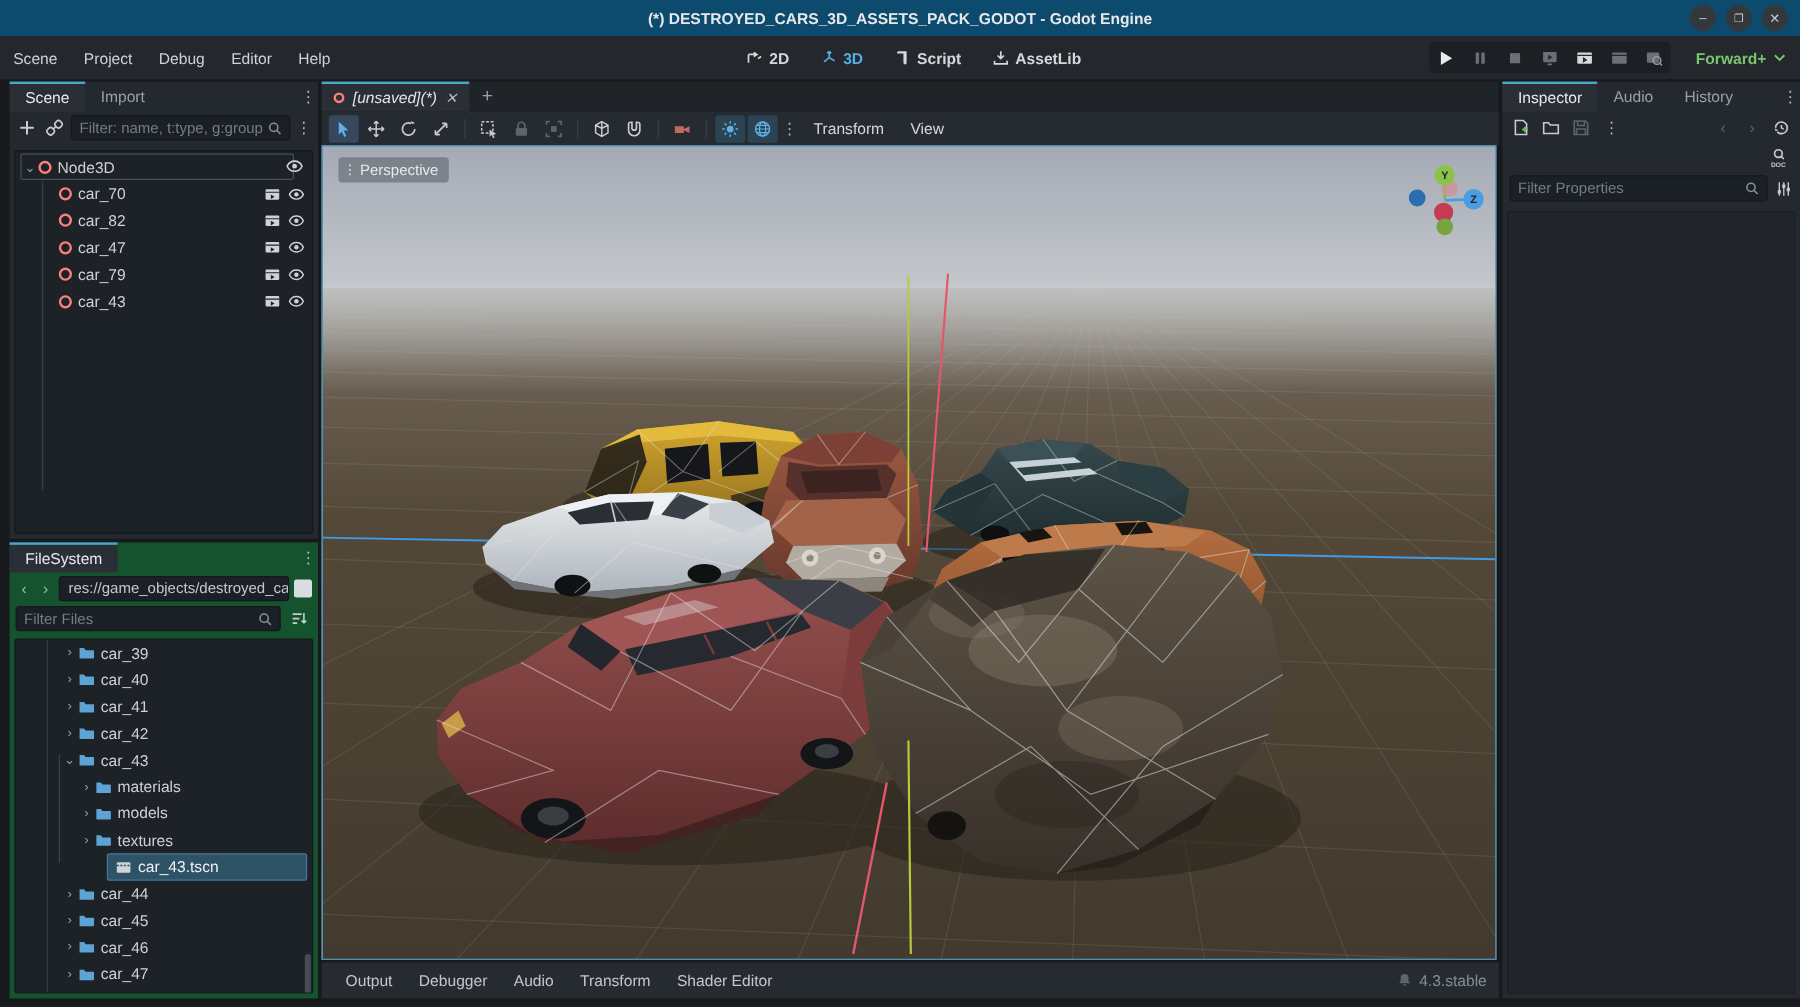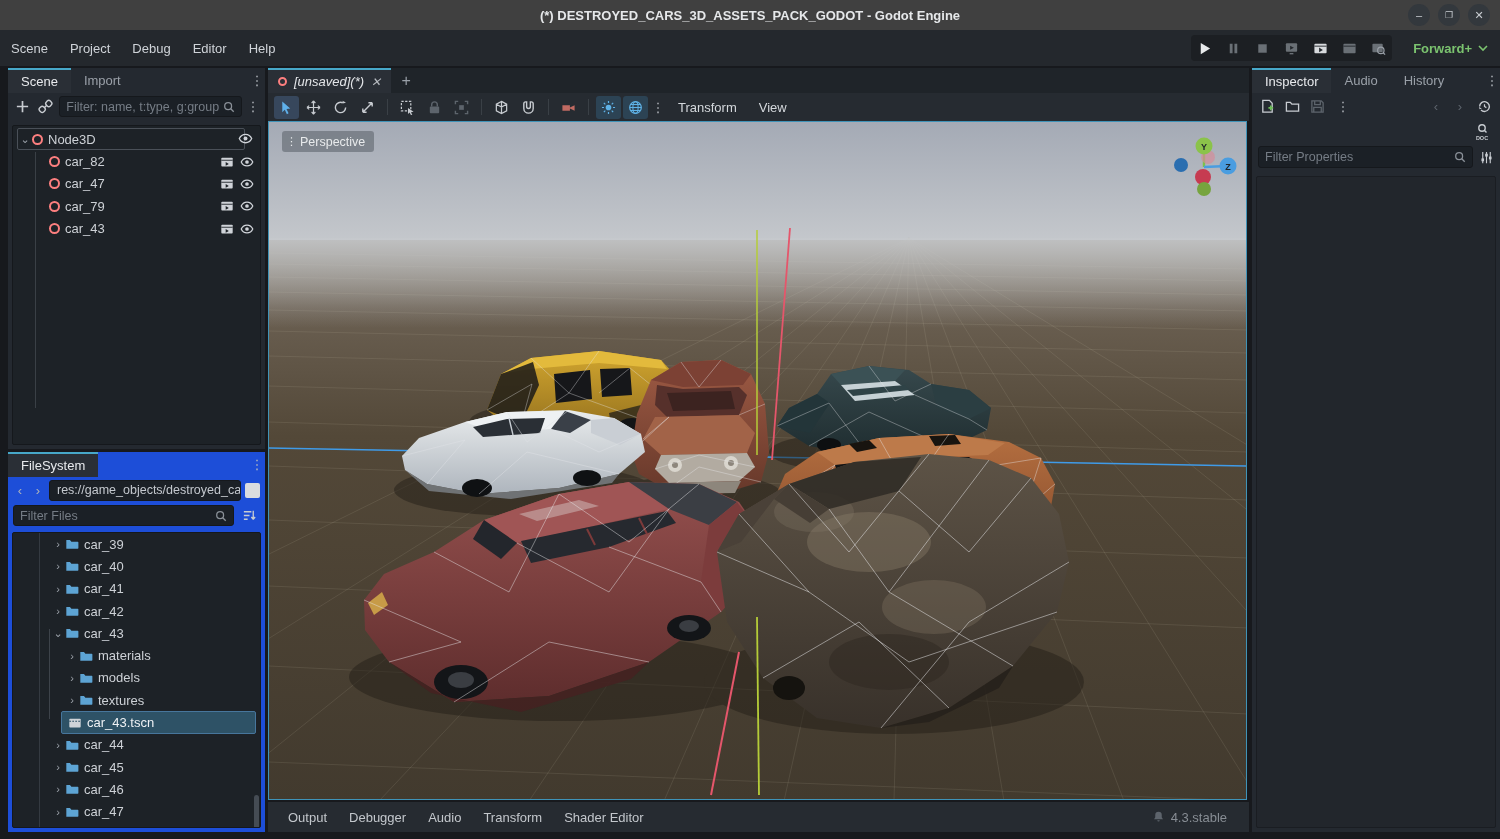--- a/index.html
+++ b/index.html
@@ -2,21 +2,21 @@
 <html><head>
 <meta charset="utf-8">
 <style>
   * { margin:0; padding:0; box-sizing:border-box; }
   html,body { width:1500px; height:839px; background:#17191d; overflow:hidden;
     font-family:"Liberation Sans", sans-serif; color:#c9cdd2; font-size:13px; }
   .abs { position:absolute; }
   svg { display:block; }
 
   
-  #titlebar { position:absolute; left:0; top:0; width:1500px; height:30px; background:#404040;
+  #titlebar { position:absolute; left:0; top:0; width:1500px; height:30px; background:#0c4a6e;
     display:flex; align-items:center; justify-content:center; }
   #titlebar .title { font-weight:bold; color:#e6e8ea; font-size:13px; }
   .winbtns { position:absolute; right:10px; top:4px; display:flex; gap:8px; }
   .winbtn { width:22px; height:22px; border-radius:50%; background:#33383d; color:#c9cdd2;
     display:flex; align-items:center; justify-content:center; font-size:11px; }
 
   
   #menubar { position:absolute; left:0; top:30px; width:1500px; height:36px; background:#24282d;
     display:flex; align-items:center; }
   .menu-item { padding:0 11px; color:#cfd3d8; }
@@ -32,21 +32,21 @@
 
   
   .panel-tabs { display:flex; align-items:flex-end; height:25px; position:relative; }
   .ptab { height:25px; display:flex; align-items:center; padding:0 13px; color:#9aa0a8;
     background:transparent; position:relative; }
   .ptab.active { background:#2a2f36; color:#e8eaed; border-top:2px solid #47a8c9; }
   .dots-v { color:#b7bbc0; width:16px; text-align:center; }
 
   #left-dock { position:absolute; left:8px; top:68px; width:257px; height:764px; }
   #scene-panel { position:absolute; left:0; top:0; width:257px; height:381px; background:#242930; }
-  #fs-panel { position:absolute; left:0; top:384px; width:257px; height:380px; background:#1d4ed8; }
+  #fs-panel { position:absolute; left:0; top:384px; width:257px; height:380px; background:#14532d; }
 
   .toolrow { display:flex; align-items:center; height:27px; padding:0 5px; gap:4px; }
   .tool-ico { width:22px; height:22px; display:flex; align-items:center; justify-content:center; color:#c8ccd1; }
   .tool-ico svg { width:15px; height:15px; }
   .filterbox { flex:1; height:21px; background:#1b2026; border:1px solid #15181c; border-radius:3px;
     display:flex; align-items:center; padding:0 6px; color:#757c85; gap:4px; }
   .filterbox .ph { flex:1; font-size:12.5px; white-space:nowrap; overflow:hidden; }
   .filterbox svg { width:12px; height:12px; color:#8a9098; flex:none; }
 
   .treebox { position:absolute; left:4px; right:4px; background:#1d2227; border:1px solid #15181c; border-radius:2px; overflow:hidden; }
@@ -94,21 +94,21 @@
   #viewport { position:absolute; left:0; top:53px; width:979px; height:679px; border:1px solid #3f93b8; background:#9aa0ab; overflow:hidden; }
   #persp-label { position:absolute; left:13px; top:9px; height:21px; background:rgba(110,116,124,.75);
     border-radius:3px; display:flex; align-items:center; padding:0 9px 0 4px; color:#e8eaec; gap:4px; font-size:12.5px; }
   #persp-label .dots-v { color:#e8eaec; font-size:11px; width:10px; }
   #gizmo { position:absolute; right:4px; top:5px; width:75px; height:72px; }
   #gizmo text { font-family:"Liberation Sans",sans-serif; font-size:9px; font-weight:bold; fill:#20262c; }
 
   #bottombar { position:absolute; left:0; top:734px; width:981px; height:30px; background:#262b31;
     display:flex; align-items:center; padding:0 10px; gap:2px; }
   .bitem { padding:0 10px; color:#c3c7cc; }
-  #version { position:absolute; right:22px; display:flex; align-items:flex-start; gap:6px; color:#878d94; }
+  #version { position:absolute; right:10px; display:flex; align-items:flex-start; gap:6px; color:#878d94; }
   #version svg { width:13px; height:13px; color:#5d646c; }
 
   
   #inspector { position:absolute; left:1252px; top:68px; width:248px; height:764px; background:#242930; }
   .insp-toolrow { display:flex; align-items:center; height:27px; padding:0 8px; gap:10px; }
   .insp-toolrow svg { width:15px; height:15px; color:#c8ccd1; }
   .spacer { flex:1; }
   .dimico { color:#5d646c !important; }
   #insp-filterrow { display:flex; align-items:center; padding:0 6px; gap:6px; height:26px; }
   #insp-body { position:absolute; left:4px; right:4px; top:108px; bottom:4px; background:#22262c; border:1px solid #1a1d22; border-radius:2px; }
@@ -126,20 +126,46 @@
   </div>
 </div>
 
 <div id="menubar">
   <span class="menu-item">Scene</span>
   <span class="menu-item">Project</span>
   <span class="menu-item">Debug</span>
   <span class="menu-item">Editor</span>
   <span class="menu-item">Help</span>
 
+  <div id="switcher">
+    <span class="sw-item">
+      <svg viewBox="0 0 16 16">
+          <path d="M2 13V5M2 5h7M7 3l3 2-3 2M11 9l3-2" stroke="#d4d8dc" stroke-width="1.6" fill="none"></path>
+        </svg>
+      <span>2D</span>
+      </span>
+    <span class="sw-item active">
+      <svg viewBox="0 0 16 16">
+          <path d="M8 8V2M8 8L3 12M8 8l5 3M8 2l-2 2M8 2l2 2" stroke="#53aee8" stroke-width="1.6" fill="none"></path>
+        </svg>
+      <span>3D</span>
+      </span>
+    <span class="sw-item">
+      <svg viewBox="0 0 16 16">
+          <path d="M4 2h8v11a1.5 1.5 0 0 1-3 0V4H3a1.5 1.5 0 0 1 1-2z" fill="#d4d8dc"></path>
+        </svg>
+      <span>Script</span>
+      </span>
+    <span class="sw-item">
+      <svg viewBox="0 0 16 16">
+          <path d="M8 2v7M5 6l3 3 3-3M2 11v3h12v-3" stroke="#d4d8dc" stroke-width="1.6" fill="none"></path>
+        </svg>
+      <span>AssetLib</span>
+      </span>
+  </div>
 
   <div id="playcluster">
     <svg viewBox="0 0 16 16">
         <path d="M4 2l10 6-10 6z" fill="#e8eaec"></path>
       </svg>
     <svg viewBox="0 0 16 16">
         <path d="M4 3h3v10H4zM9 3h3v10H9z" fill="#6a7076"></path>
       </svg>
     <svg viewBox="0 0 16 16">
         <rect x="3.5" y="3.5" width="9" height="9" fill="#6a7076"></rect>
@@ -214,20 +240,35 @@
         <span class="lbl">Node3D</span>
       </div>
       <div class="abs" style="right:7px; top:5px;">
           <svg width="15" height="15" viewBox="0 0 16 16">
             <path d="M8 3.5C4.6 3.5 2.2 6.2 1.4 8 2.2 9.8 4.6 12.5 8 12.5s5.8-2.7 6.6-4.5C13.8 6.2 11.4 3.5 8 3.5z" fill="none" stroke="#cfd3d8" stroke-width="1.4"></path>
             <circle cx="8" cy="8" r="2.1" fill="#cfd3d8"></circle>
           </svg>
         </div>
       <div class="branch" style="top:26px; height:256px; left:22px;"></div>
 
+      <div class="trow" style="padding-left:36px;">
+        <span class="ring"></span>
+          <span class="lbl">car_70</span>
+        <span class="rowicons">
+            <svg viewBox="0 0 16 16">
+              <rect x="1.5" y="3" width="13" height="10" rx="1" fill="#cfd3d8"></rect>
+              <path d="M1.5 6h13" stroke="#1d2227"></path>
+              <path d="M6.5 8l3.6 2.2-3.6 2.2z" fill="#1d2227"></path>
+            </svg>
+            <svg viewBox="0 0 16 16">
+              <path d="M8 3.5C4.6 3.5 2.2 6.2 1.4 8 2.2 9.8 4.6 12.5 8 12.5s5.8-2.7 6.6-4.5C13.8 6.2 11.4 3.5 8 3.5z" fill="none" stroke="#cfd3d8" stroke-width="1.4"></path>
+              <circle cx="8" cy="8" r="2.1" fill="#cfd3d8"></circle>
+            </svg>
+          </span>
+        </div>
       <div class="trow" style="padding-left:36px;">
         <span class="ring"></span>
           <span class="lbl">car_82</span>
         <span class="rowicons">
             <svg viewBox="0 0 16 16">
               <rect x="1.5" y="3" width="13" height="10" rx="1" fill="#cfd3d8"></rect>
               <path d="M1.5 6h13" stroke="#1d2227"></path>
               <path d="M6.5 8l3.6 2.2-3.6 2.2z" fill="#1d2227"></path>
             </svg>
             <svg viewBox="0 0 16 16">
@@ -367,21 +408,21 @@
           </svg>
           <span class="lbl">models</span>
         </div>
       <div class="fs-row ind2">
           <span class="chev">›</span>
           <svg class="folder" viewBox="0 0 16 16">
             <path d="M1.5 3.5h4.2l1.6 2h7.2a.8.8 0 0 1 .8.8v6.4a.8.8 0 0 1-.8.8H1.5z" fill="#5da4d4"></path>
           </svg>
           <span class="lbl">textures</span>
         </div>
-      <div class="fs-row sel" style="margin-left:48px; margin-right:4px; padding-left:6px;">
+      <div class="fs-row sel" style="margin-left:76px; margin-right:4px; padding-left:6px;">
         <svg width="14" height="14" viewBox="0 0 16 16">
             <rect x="1.5" y="3" width="13" height="10" rx="1" fill="#cfd3d8"></rect>
             <path d="M1.5 6h13" stroke="#2e5266" stroke-width="1.4" stroke-dasharray="2 1.4"></path>
           </svg>
         <span class="lbl" style="color:#eef1f4;">car_43.tscn</span>
         </div>
       <div class="fs-row ind1">
           <span class="chev">›</span>
           <svg class="folder" viewBox="0 0 16 16">
             <path d="M1.5 3.5h4.2l1.6 2h7.2a.8.8 0 0 1 .8.8v6.4a.8.8 0 0 1-.8.8H1.5z" fill="#5da4d4"></path>

